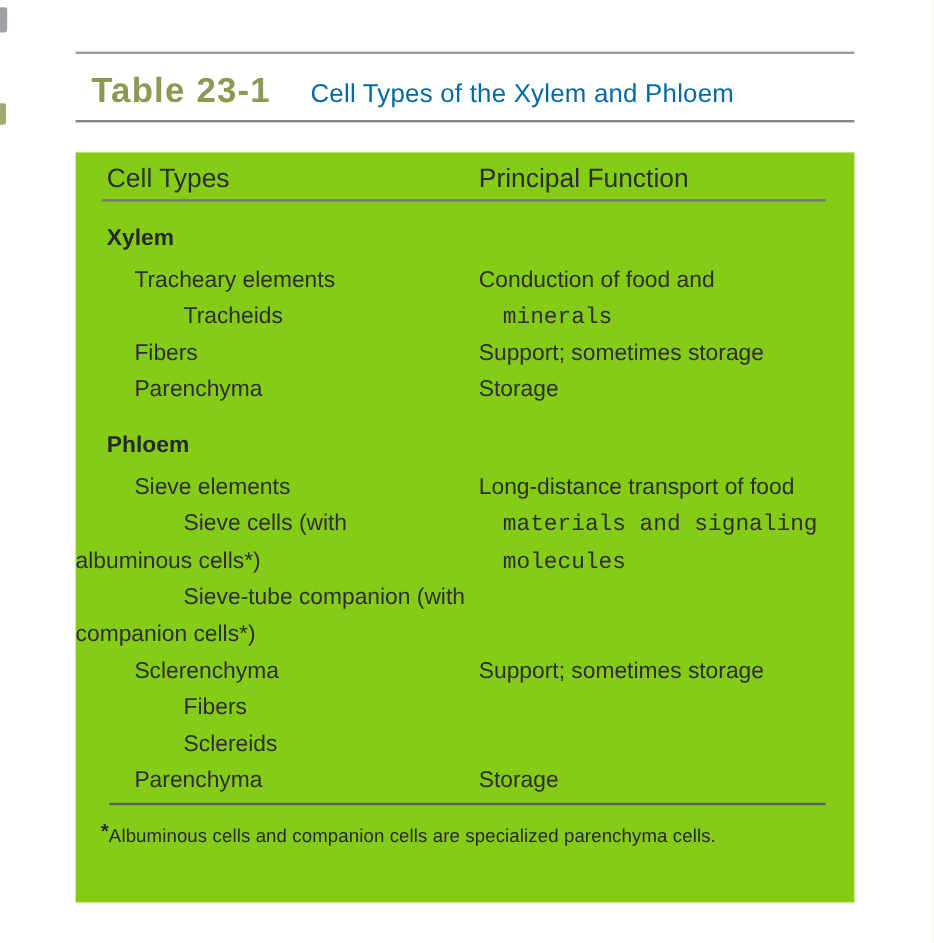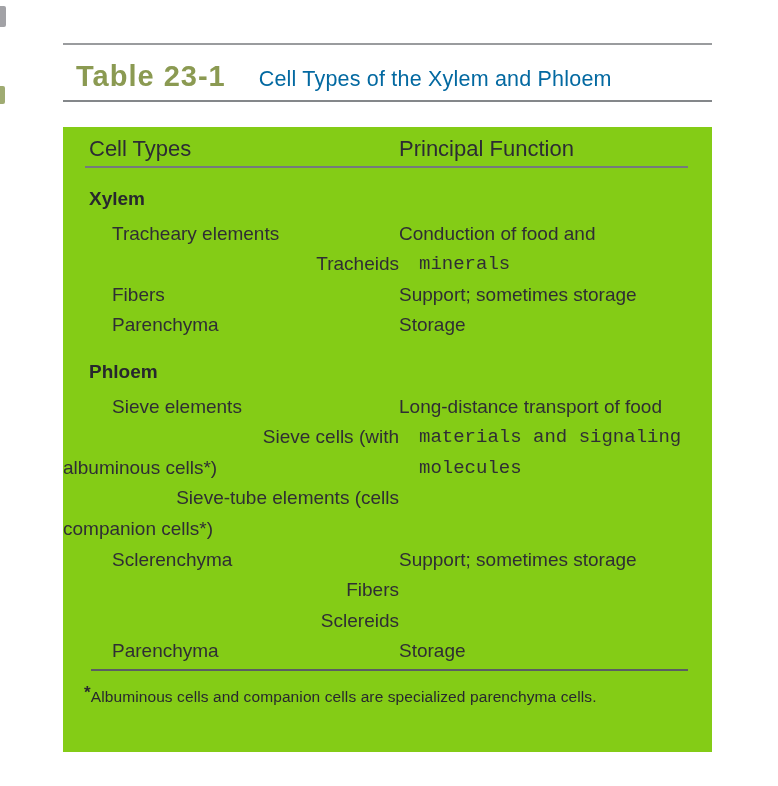--- a/index.html
+++ b/index.html
@@ -76,21 +76,21 @@
   }
   .row {
     display: grid; grid-template-columns: 336px auto;
     line-height: 30.6px;
   }
   .section-head { margin-bottom: 4px; }
   .section + .section { margin-top: 16px; }
   .section-name { font-weight: bold; color: #27272e; }
   .c1.ind0 { padding-left: 26px; }
   .c1.ind1 { padding-left: 49px; }
-  .c1.ind2 { padding-left: 90px; text-align: right; }
+  .c1.ind2 { padding-left: 90px; }
   .c1.ind3 { }
   .c2 { padding-left: 0; }
   .c2.find1 { padding-left: 20px; font-family: Liberation Mono, monospace; }
 
   .footnote-rule {
     height: 2px; background: #5b5e62;
     margin: 2px 24px 0 28px;
   }
   .footnote {
     margin: 12px 20px 0 21px;
@@ -164,21 +164,21 @@
           </div>
           <div class="row">
             <span class="c1 ind2">Sieve cells (with</span>
             <span class="c2 find1">materials and signaling</span>
           </div>
           <div class="row">
             <span class="c1 ind3">albuminous cells*)</span>
             <span class="c2 find1">molecules</span>
           </div>
           <div class="row">
-            <span class="c1 ind2">Sieve-tube elements (cells</span>
+            <span class="c1 ind2">Sieve-tube companion (with</span>
             <span class="c2"></span>
           </div>
           <div class="row">
             <span class="c1 ind3">companion cells*)</span>
             <span class="c2"></span>
           </div>
           <div class="row">
             <span class="c1 ind1">Sclerenchyma</span>
             <span class="c2">Support; sometimes storage</span>
           </div>

